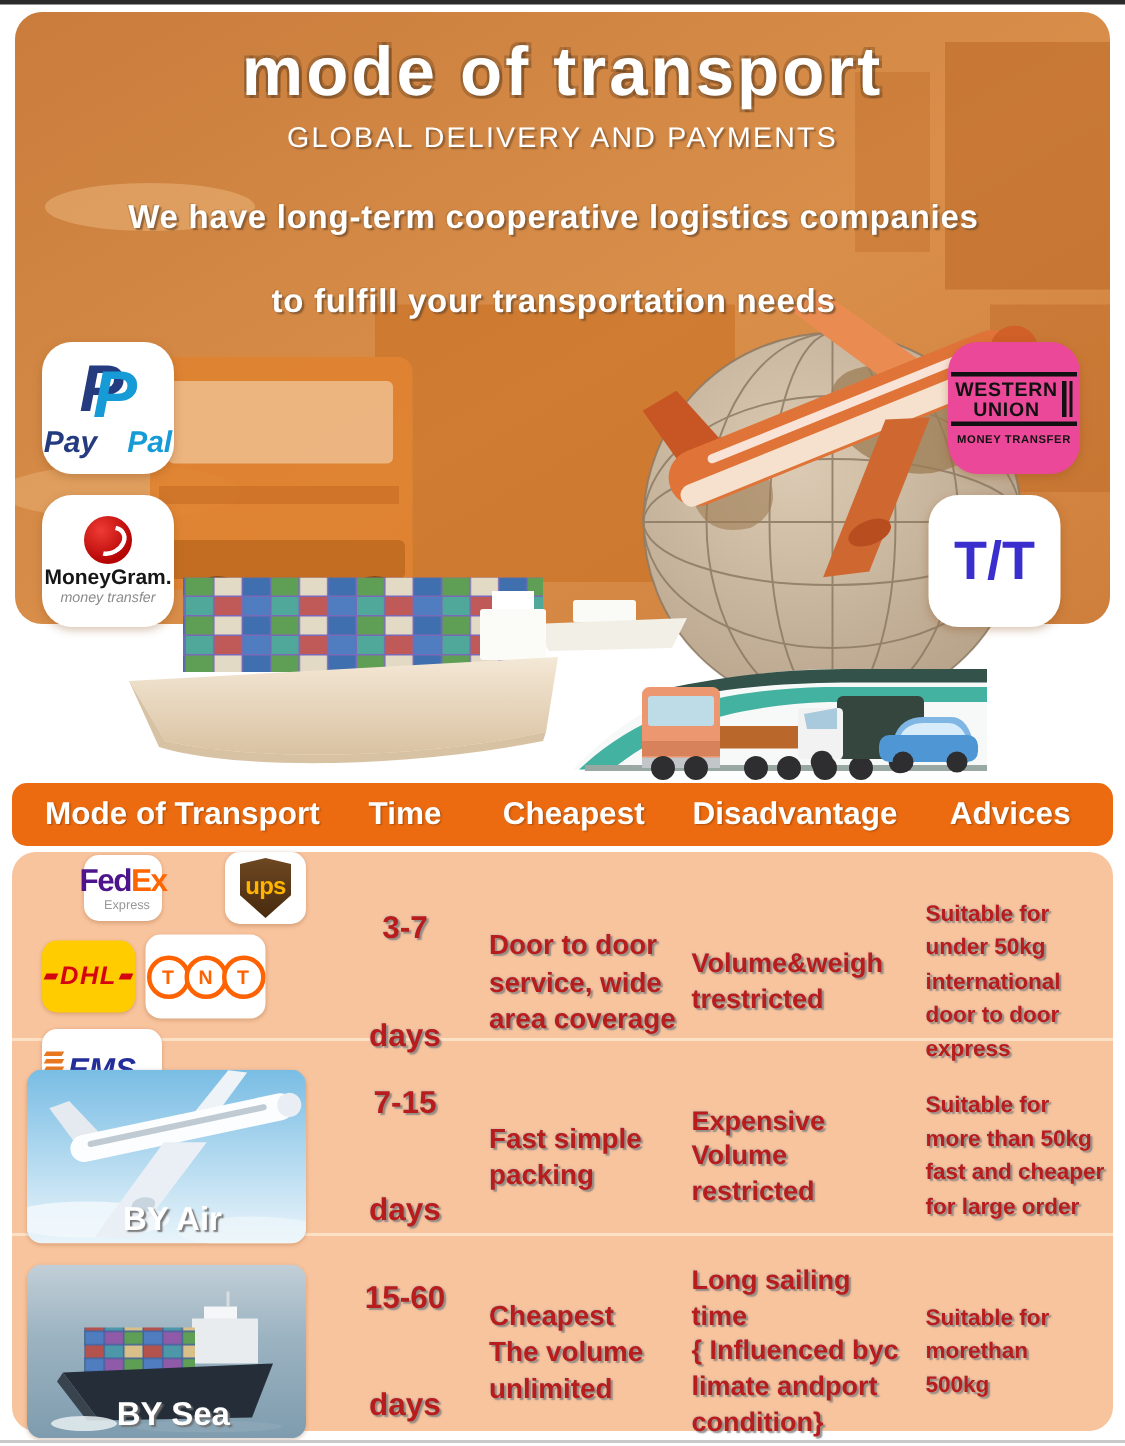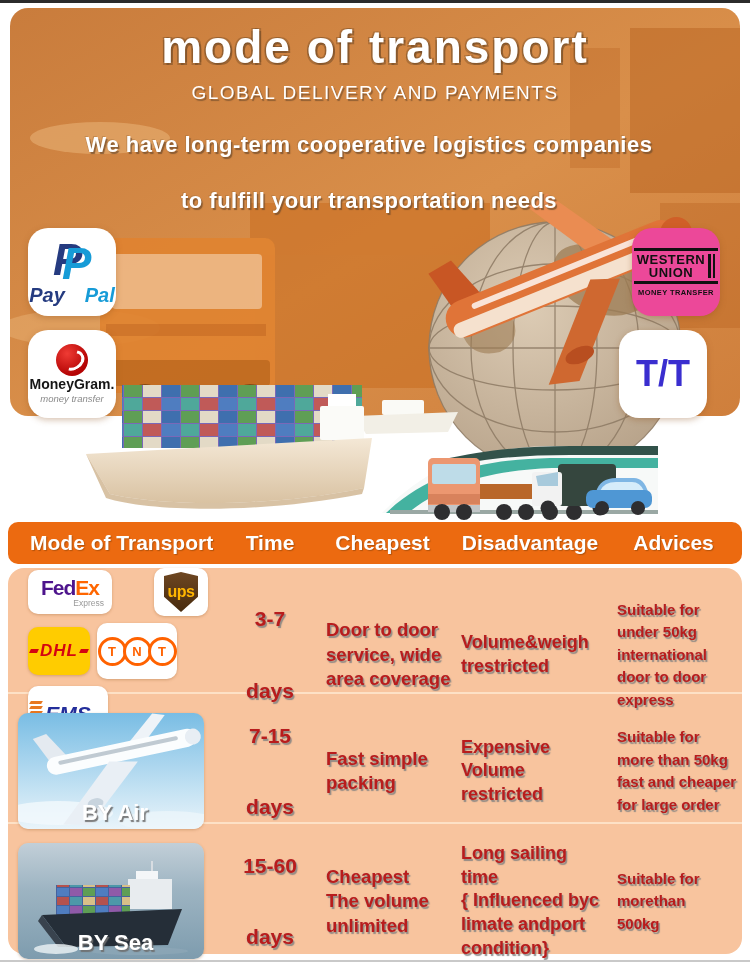--- a/index.html
+++ b/index.html
@@ -92,21 +92,21 @@
   .cell-time{text-align:center;font-size:21px;}
   .time-unit{margin-top:16px;}
   .cell-adv{font-size:18.5px;padding-left:16px;}
   .cell-dis{font-size:18px;padding-left:6px;}
   .cell-advice{font-size:15px;padding-left:12px;line-height:1.5;}
 
   
   .modes{display:flex;flex-wrap:wrap;gap:7px;padding-left:20px;align-items:center;}
   .logo-card{background:#fff;border-radius:10px;box-shadow:0 1px 3px rgba(150,90,40,.35);
     display:flex;align-items:center;justify-content:center;}
-  .lg-fedex{width:84px;height:44px;flex-direction:column;}
+  .lg-fedex{width:52px;height:44px;flex-direction:column;margin-left:28px;}
   .fx-row{font-size:21px;font-weight:bold;letter-spacing:-1px;line-height:21px;}
   .fx-fed{color:#4d148c;}
   .fx-ex{color:#ff6600;}
   .fx-sub{font-size:8.5px;color:#999;align-self:flex-end;margin-right:8px;}
   .lg-ups{width:54px;height:48px;margin-left:35px;}
   .ups-shield{width:34px;height:40px;background:linear-gradient(#6e4722,#472a0e);
     clip-path:polygon(50% 100%,0 62%,0 10%,50% 0,100% 10%,100% 62%);
     display:flex;align-items:center;justify-content:center;}
   .ups-text{color:#ffb500;font-weight:bold;font-size:16px;letter-spacing:-.5px;}
   .lg-dhl{width:62px;height:48px;background:#ffcc00;}

